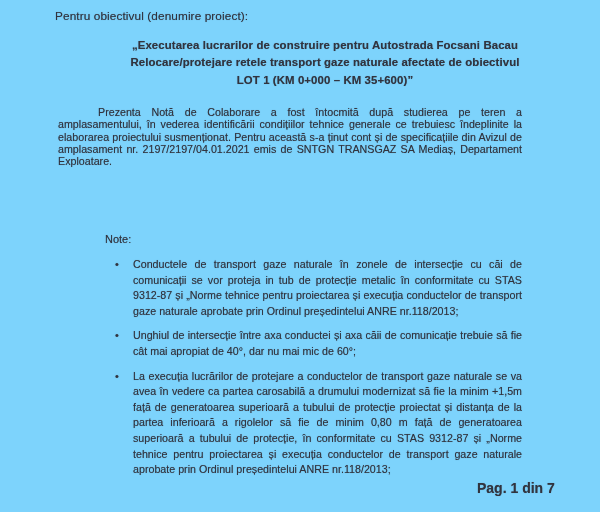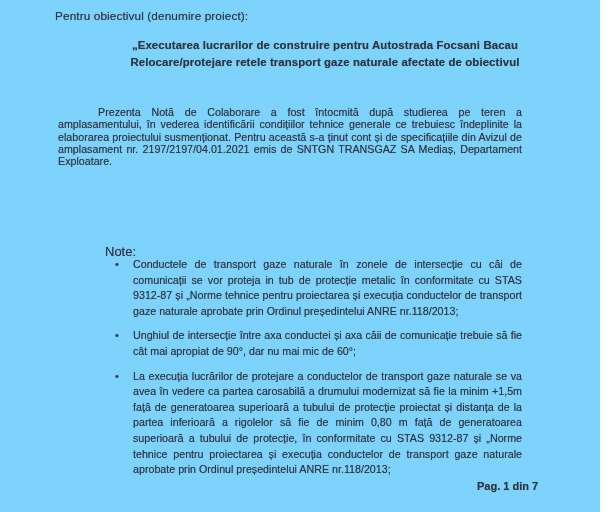--- a/index.html
+++ b/index.html
@@ -37,22 +37,22 @@
     font-size: 10.7px;
     line-height: 12.35px;
     text-align: justify;
   }
   .body-text p {
     margin: 1px;
     text-indent: 40px;
   }
   .note {
     position: absolute;
-    left: 105px; top: 244px;
-    font-size: 13px;
+    left: 105px; top: 233px;
+    font-size: 11px;
   }
   .bullets {
     position: absolute;
     left: 133px; top: 257px;
     width: 389px;
     margin: 0; padding: 0;
     list-style: none;
     font-size: 10.7px;
     line-height: 15.6px;
     text-align: justify;
@@ -65,42 +65,43 @@
     content: "\2022";
     position: absolute;
     left: -18px;
     top: 0;
     font-size: 11px;
   }
   .footer {
     position: absolute;
     left: 477px; top: 480px;
     font-weight: bold;
-    font-size: 11px;
+    font-size: 14px;
   }
 </style>
 </head>
 <body>
 
 <div class="page" style="color: rgb(49, 52, 63);">
 
   <div class="lead">Pentru obiectivul (denumire proiect):</div>
 
   <div class="title">
     <div>„Executarea lucrarilor de construire pentru Autostrada Focsani Bacau</div>
     <div>Relocare/protejare retele transport gaze naturale afectate de obiectivul</div>
+    <div>LOT 1 (KM 0+000 – KM 35+600)”</div>
   </div>
 
   <div class="body-text">
     <p>Prezenta Notă de Colaborare a fost întocmită după studierea pe teren a amplasamentului, în vederea identificării condițiilor tehnice generale ce trebuiesc îndeplinite la elaborarea proiectului susmenționat. Pentru această s-a ținut cont și de specificațiile din Avizul de amplasament nr. 2197/2197/04.01.2021 emis de SNTGN TRANSGAZ SA Mediaș, Departament Exploatare.</p>
   </div>
 
   <div class="note">Note:</div>
 
   <ul class="bullets">
     <li>Conductele de transport gaze naturale în zonele de intersecție cu căi de comunicații se vor proteja in tub de protecție metalic în conformitate cu STAS 9312-87 și „Norme tehnice pentru proiectarea și execuția conductelor de transport gaze naturale  aprobate prin Ordinul președintelui ANRE nr.118/2013;</li>
-    <li>Unghiul de intersecție între axa conductei și axa căii de comunicație trebuie să fie cât mai apropiat de 90°, dar nu mai mic de 60°;</li>
+    <li>Unghiul de intersecție între axa conductei și axa căii de comunicație trebuie să fie cât mai apropiat de 40°, dar nu mai mic de 60°;</li>
     <li>La execuția lucrărilor de protejare a conductelor de transport gaze naturale  se va avea în vedere ca partea carosabilă a drumului modernizat să fie la minim +1,5m față de generatoarea superioară a tubului de protecție proiectat și distanța de la partea inferioară a rigolelor să fie de minim 0,80 m față de generatoarea superioară a tubului de protecție, în conformitate cu STAS 9312-87 și „Norme tehnice pentru proiectarea și execuția conductelor de transport gaze naturale  aprobate prin Ordinul președintelui ANRE nr.118/2013;</li>
   </ul>
 
   <div class="footer">Pag. 1 din 7</div>
 
 </div>
 
 </body></html>

